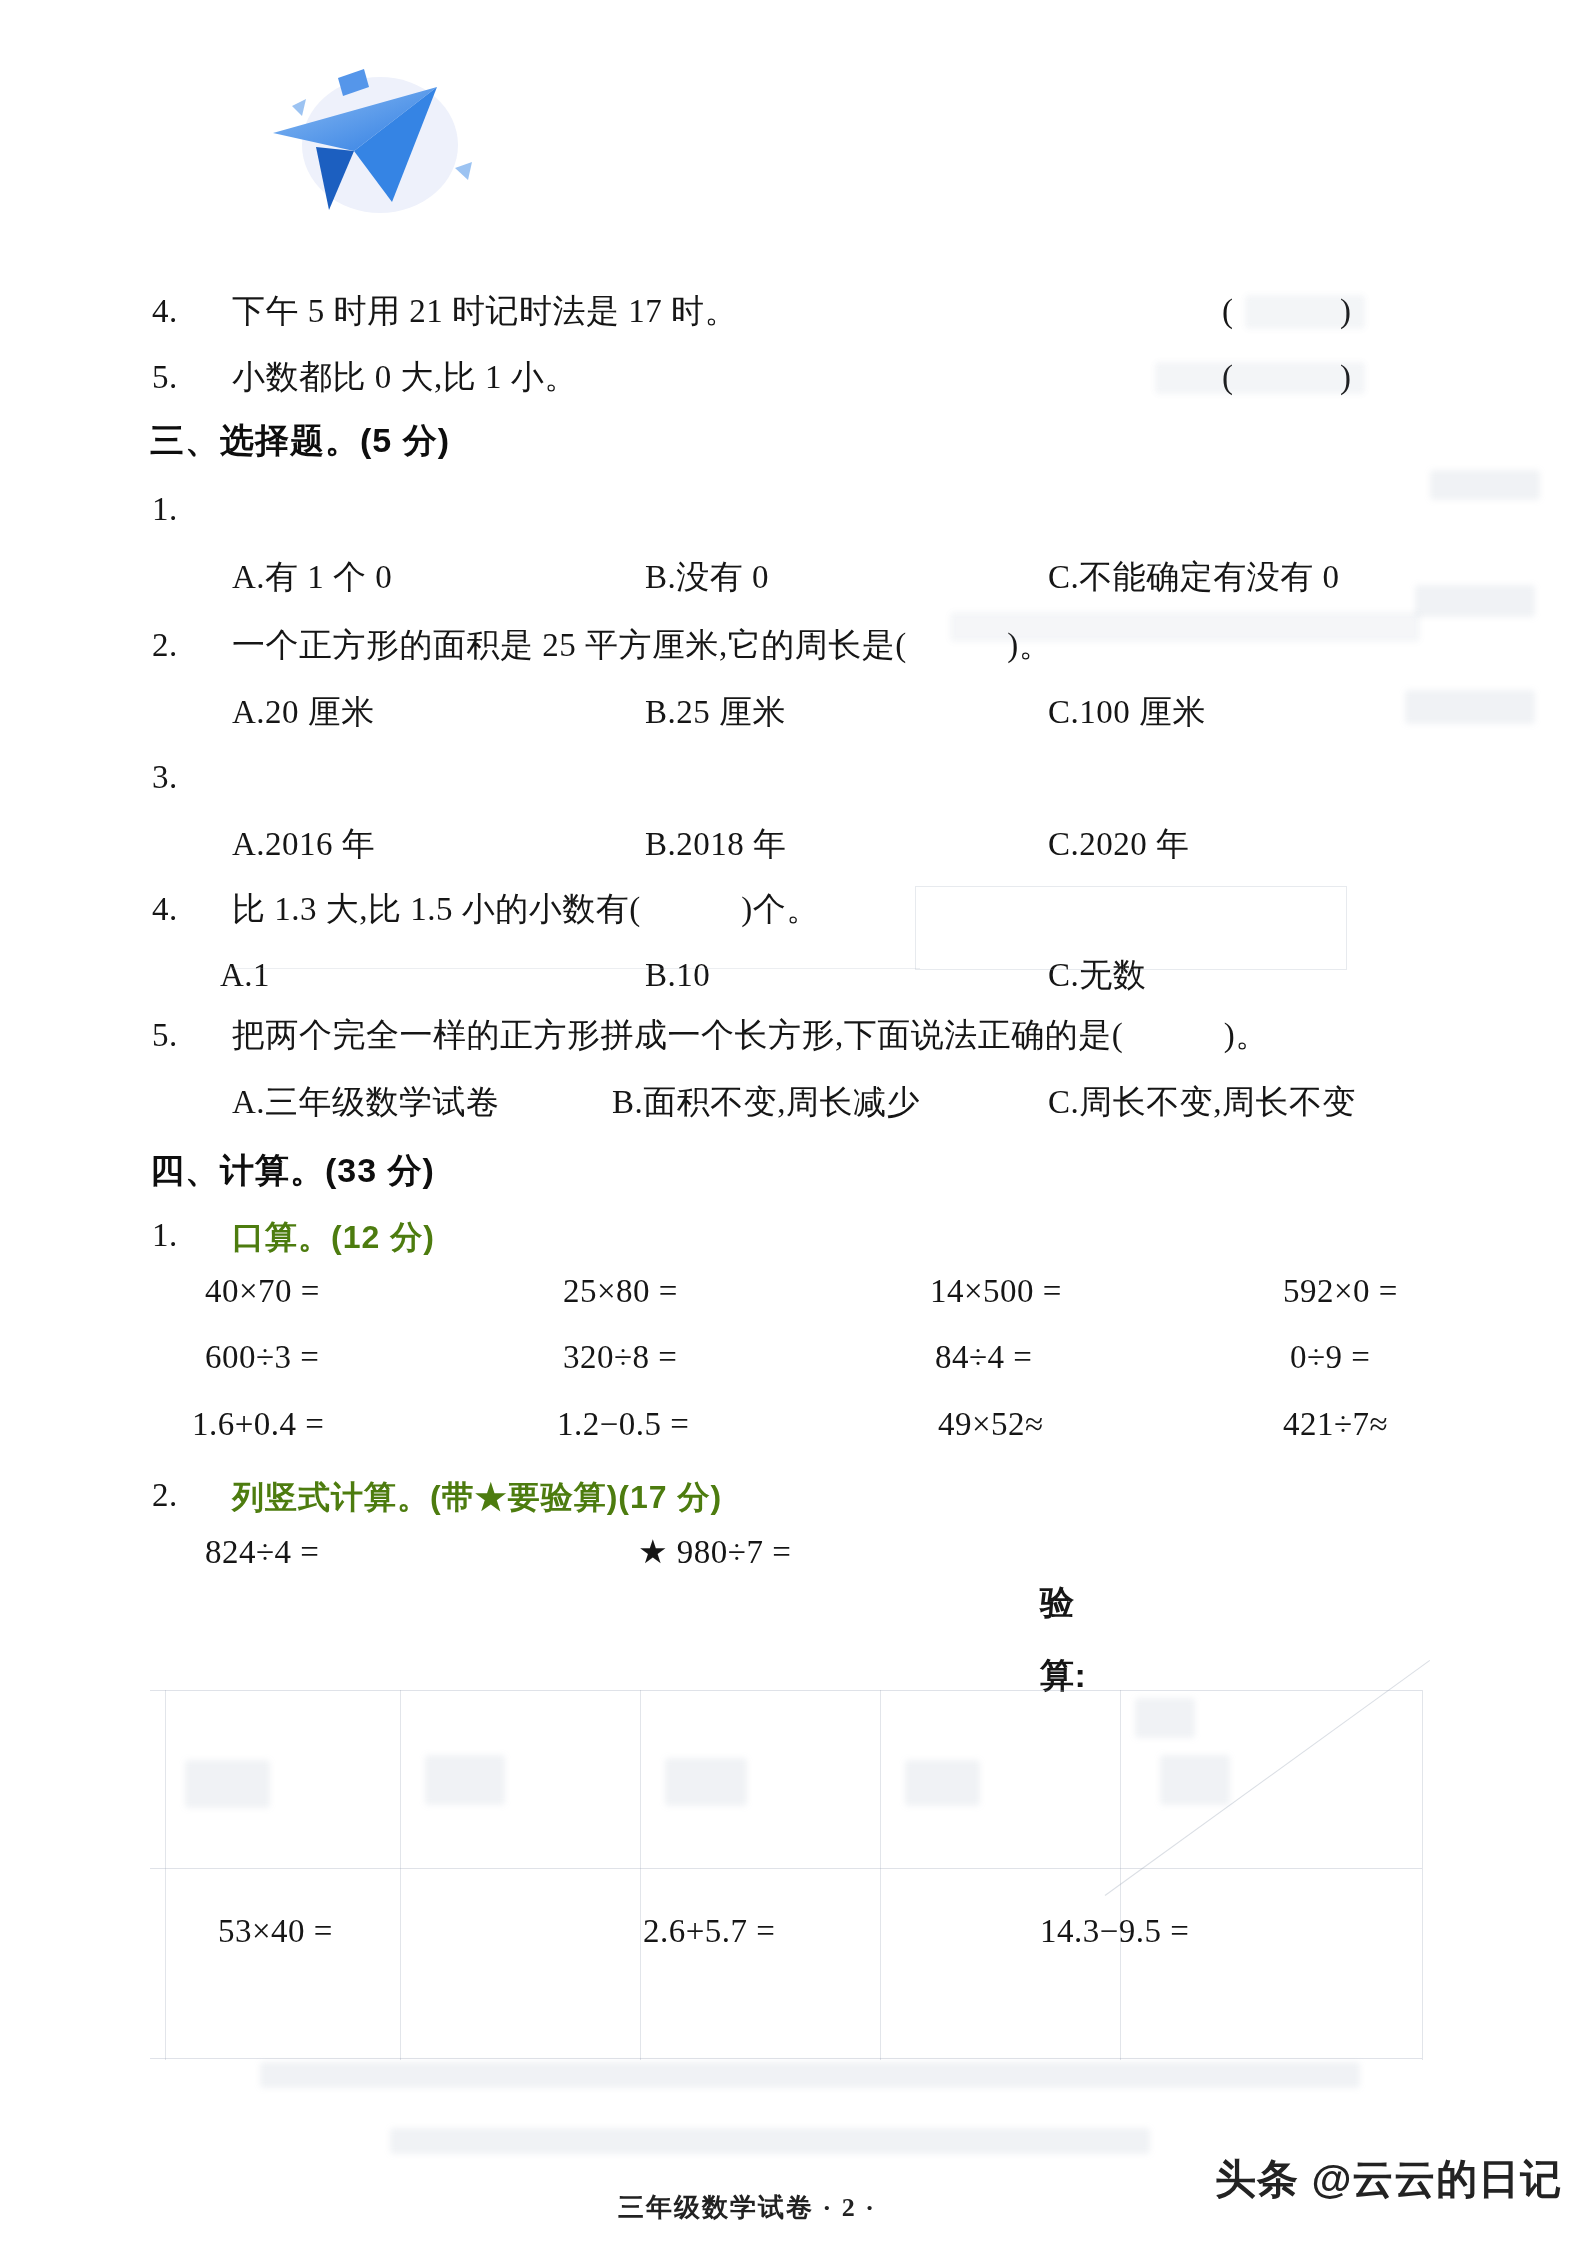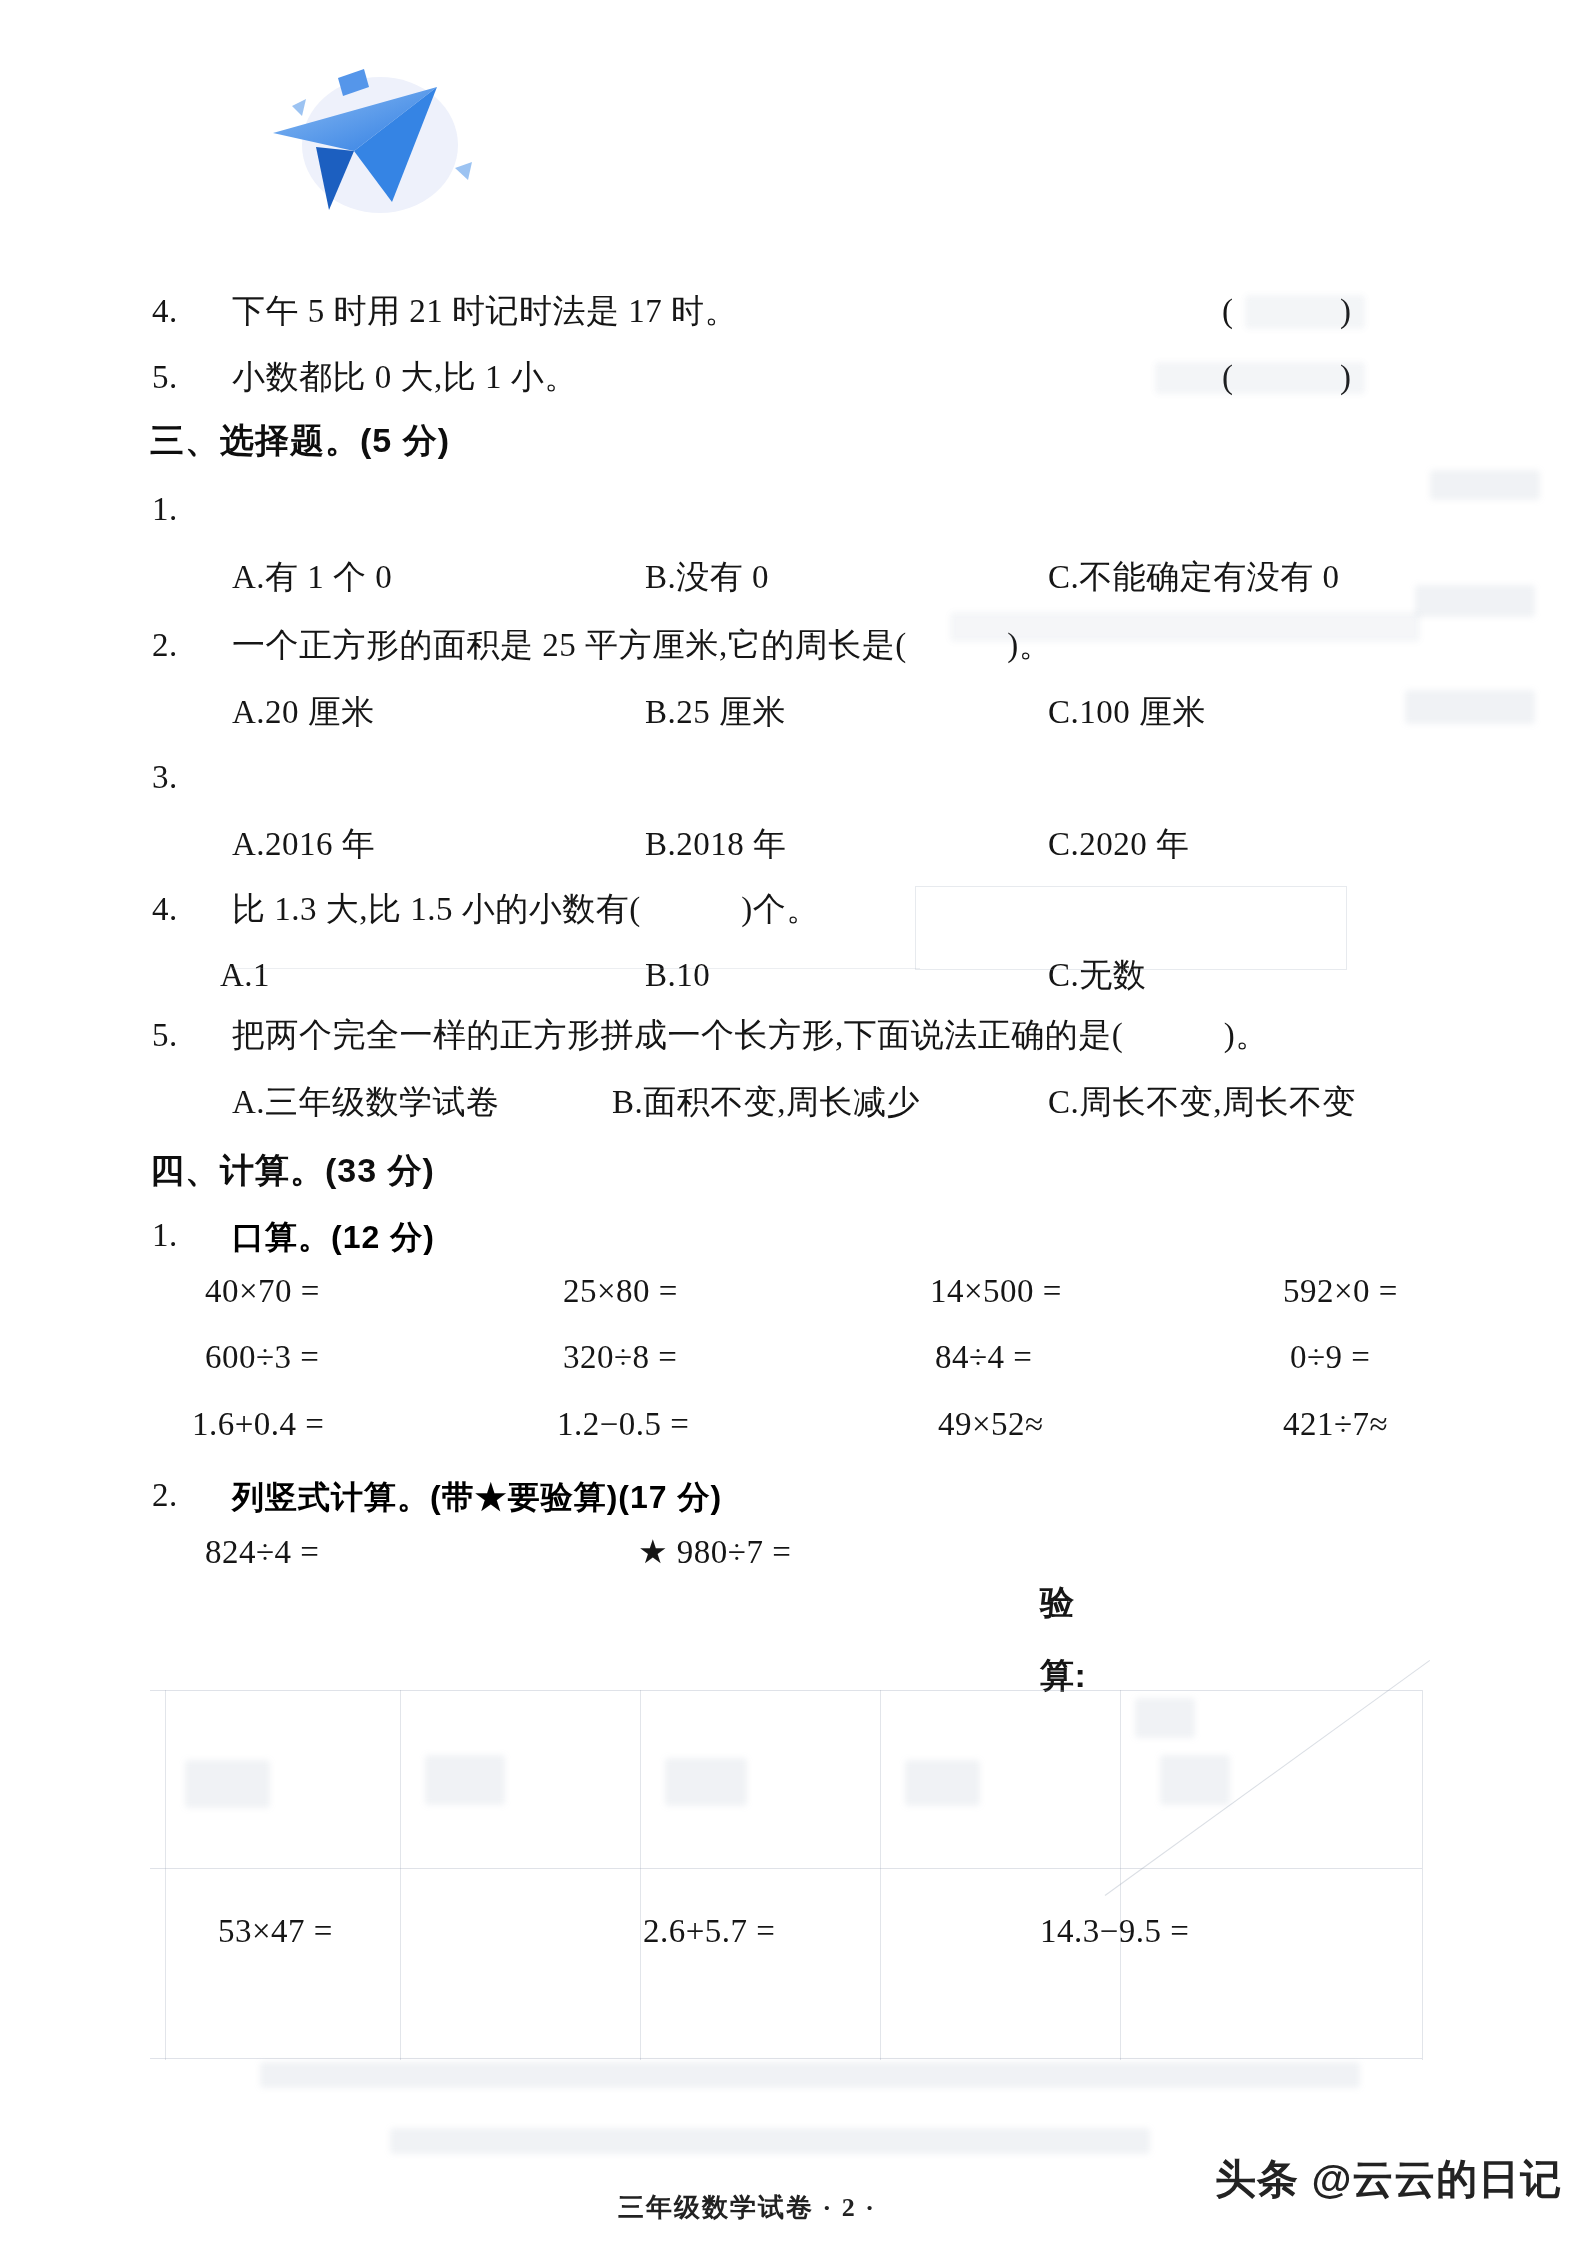--- a/index.html
+++ b/index.html
@@ -9,21 +9,21 @@
     margin:0 auto;
     background:#ffffff;
     overflow:hidden;
     font-family:"Liberation Serif", serif;
     color:#151515;
   }
   .t{position:absolute;white-space:nowrap;font:400 33px/1.2 "Liberation Serif", serif;color:#161616;letter-spacing:.5px;}
   .num{left:152px;}
   .txt{left:232px;}
   .head{font-family:"Liberation Sans", sans-serif;font-weight:700;font-size:34px;letter-spacing:1px;color:#0e0e0e;}
-  .subhead{font-family:"Liberation Sans", sans-serif;font-weight:700;font-size:32px;letter-spacing:1px;color:#000000;}
+  .subhead{font-family:"Liberation Sans", sans-serif;font-weight:700;font-size:32px;letter-spacing:1px;color:#4d7c0f;}
   .blank{left:1222px;letter-spacing:2px;}
   .opt{position:absolute;white-space:nowrap;}
   .check{font-family:"Liberation Sans", sans-serif;font-weight:700;font-size:34px;}
   .footer{font:700 26px/1.2 "Liberation Serif", serif;letter-spacing:2px;color:#222;}
   .watermark{
     font-family:"Liberation Sans", sans-serif;font-weight:700;font-size:41px;
     color:#232323;letter-spacing:1px;
     text-shadow:2px 2px 0 rgba(255,255,255,.55);
   }
   
@@ -117,21 +117,21 @@
 
   <span class="t num" style="top:1476px">2.</span>
   <span class="t subhead txt" style="top:1478px">列竖式计算。(带★要验算)(17 分)</span>
 
   <span class="t" style="left:205px;top:1533px">824÷4 =</span>
   <span class="t" style="left:638px;top:1533px">★ 980÷7 =</span>
 
   <span class="t check" style="left:1040px;top:1582px">验</span>
   <span class="t check" style="left:1040px;top:1655px">算:</span>
 
-  <span class="t" style="left:218px;top:1912px">53×47 =</span>
+  <span class="t" style="left:218px;top:1912px">53×40 =</span>
   <span class="t" style="left:643px;top:1912px">2.6+5.7 =</span>
   <span class="t" style="left:1040px;top:1912px">14.3−9.5 =</span>
 
   <span class="t footer" style="left:618px;top:2192px">三年级数学试卷 · 2 ·</span>
   <span class="t watermark" style="left:1215px;top:2155px">头条 @云云的日记</span>
 
   <div class="bleed-h" style="left:150px;top:1690px;width:1272px"></div>
   <div class="bleed-h" style="left:150px;top:1868px;width:1272px"></div>
   <div class="bleed-h" style="left:150px;top:2058px;width:1272px"></div>
   <div class="bleed-v" style="left:165px;top:1690px;height:370px"></div>

